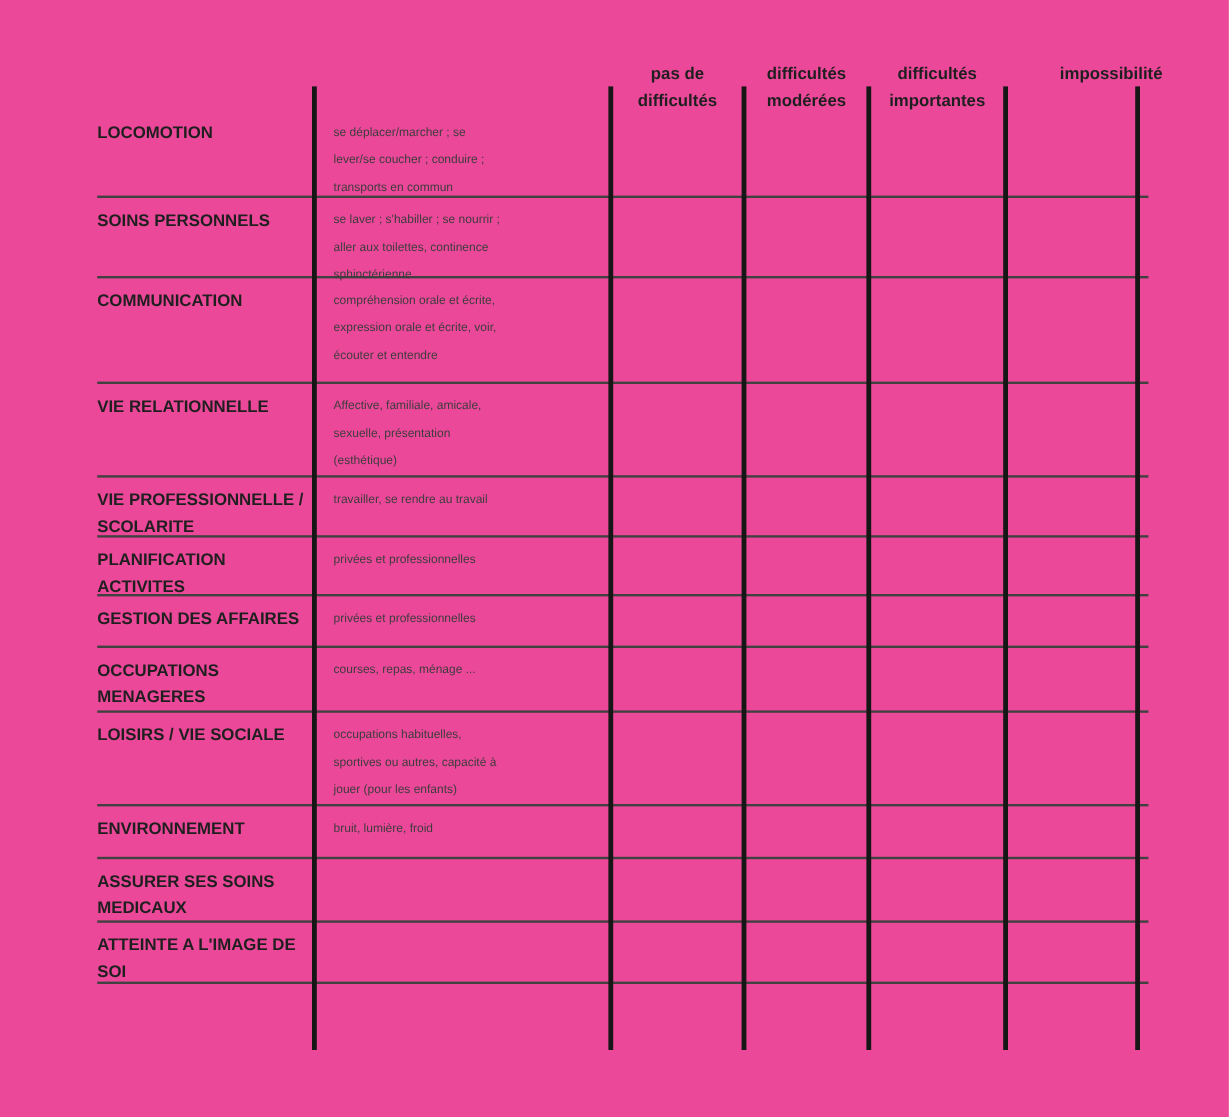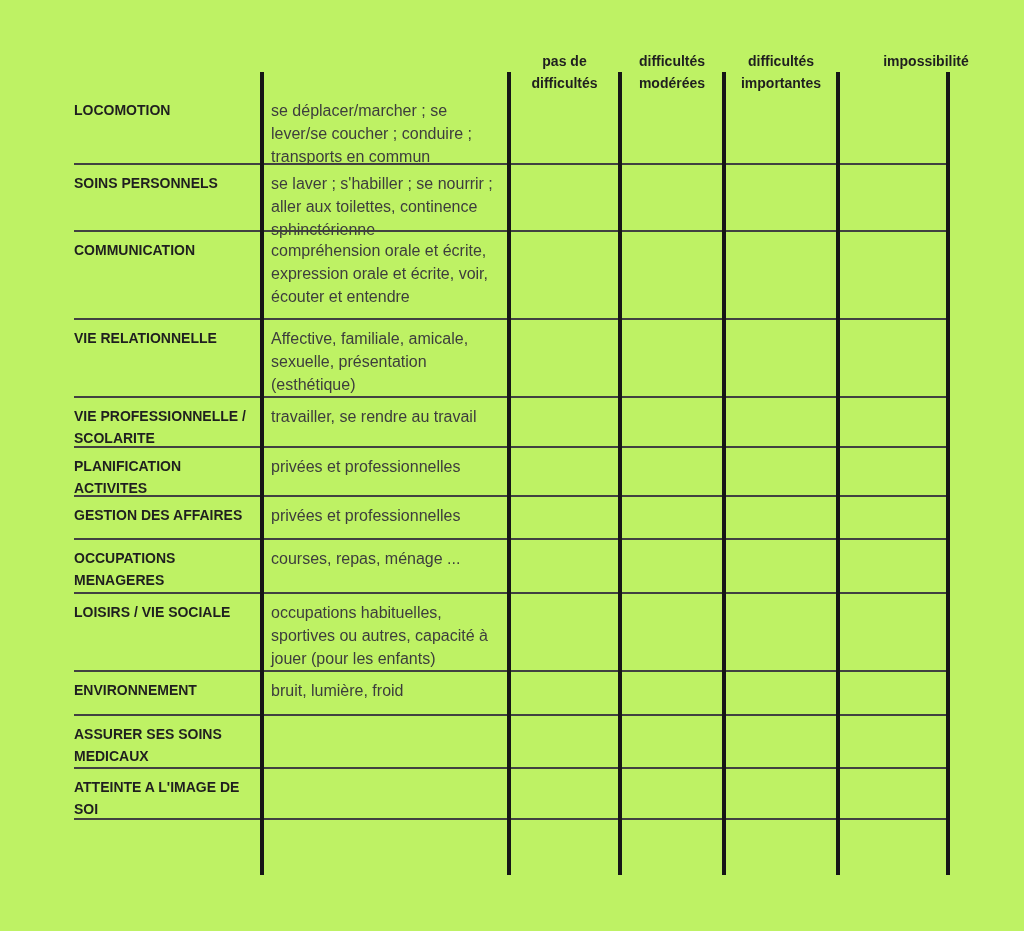--- a/index.html
+++ b/index.html
@@ -4,21 +4,21 @@
 <style>
   html, body { margin: 0; padding: 0; }
   body {
     font-family: "Liberation Sans", "DejaVu Sans", sans-serif;
     background: #fcfcfc;
   }
   .canvas {
     position: relative;
     width: 1024px;
     height: 931px;
-    background: #bef264;
+    background: #ec4899;
     overflow: hidden;
   }
 
   
   .col-header {
     position: absolute;
     top: 50px;
     font-weight: bold;
     font-size: 14px;
     line-height: 22px;
@@ -27,21 +27,21 @@
     white-space: pre-line;
   }
   .col-header.h1 { left: 509px; width: 111px; }
   .col-header.h2 { left: 620px; width: 104px; }
   .col-header.h3 { left: 724px; width: 114px; }
   .col-header.h4 { left: 870px; width: 112px; }
 
   
   .rows {
     position: absolute;
-    left: 74px;
+    left: 81px;
     top: 72px;
     width: 876px;
   }
   .row {
     display: flex;
     box-sizing: border-box;
     border-bottom: 2px solid #414141;
     padding-top: 7px;
     overflow: visible;
   }
@@ -54,21 +54,21 @@
     font-size: 14px;
     line-height: 22px;
     color: #1f1f1f;
     white-space: pre-line;
   }
   .desc {
     width: 247px;
     box-sizing: border-box;
     padding-left: 9px;
     padding-right: 4px;
-    font-size: 16px;
+    font-size: 10px;
     line-height: 23px;
     color: #3d3d3d;
     white-space: pre-line;
   }
   .cell    { box-sizing: border-box; }
   .cell.c1 { width: 111px; }
   .cell.c2 { width: 104px; }
   .cell.c3 { width: 114px; }
   .cell.c4 { width: 112px; }
 

